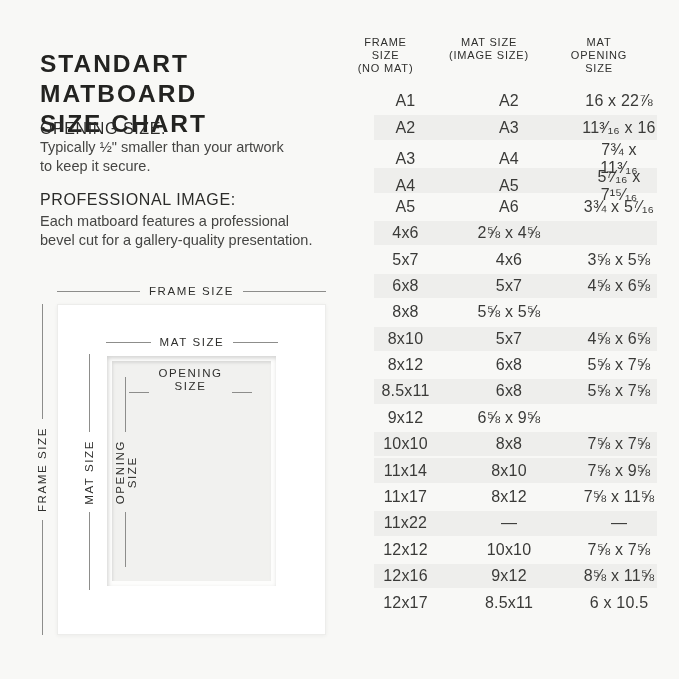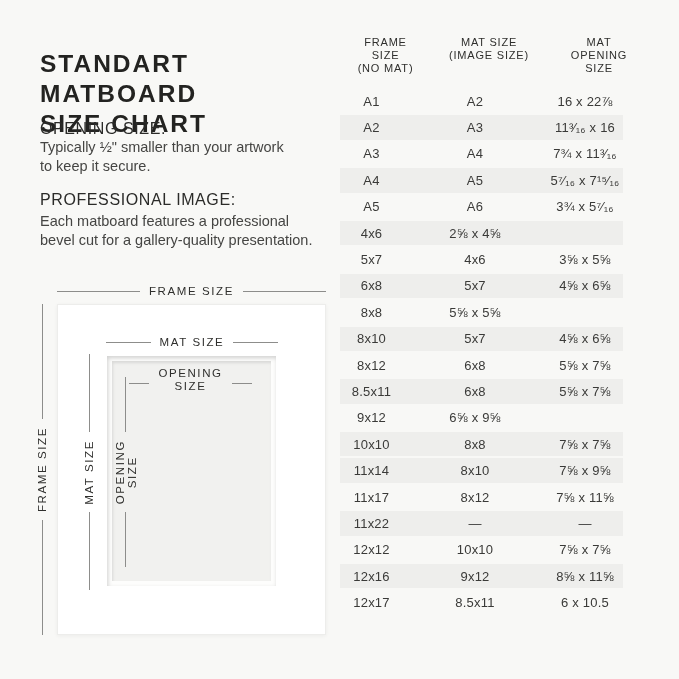--- a/index.html
+++ b/index.html
@@ -26,21 +26,21 @@
   }
   #sec1-h{top:120px}#sec1-b{top:138px}
   #sec2-h{top:191px}#sec2-b{top:212px}
 
   
   .hlabel{
     display:flex;align-items:center;gap:9px;
     font-size:11.5px;letter-spacing:1.6px;color:#2f2f2d;
   }
   .hlabel .line{flex:1;height:1px;background:#8d8d8b}
-  .hlabel.two-line{align-items:center}
+  .hlabel.two-line{align-items:flex-end}
   .hlabel.two-line .line{margin-top:6px}
   .hlabel .txt2{white-space:pre-line;text-align:center;line-height:13px}
 
   .vlabel{
     display:flex;flex-direction:column;align-items:center;
   }
   .vlabel .vline{flex:1;width:1px;background:#8d8d8b}
   .vtext{
     writing-mode:vertical-rl;transform:rotate(180deg);
     font-size:11.5px;letter-spacing:1.6px;color:#2f2f2d;
@@ -72,21 +72,21 @@
   #hlabel-opening{left:129px;top:367px;width:123px}
   #vlabel-opening{left:113px;top:377px;height:190px;width:25px}
 
   
   .tgrid{display:grid;grid-template-columns:63px 144px 76px;text-align:center}
   #table-head{
     left:354px;top:36px;width:283px;
     font-size:11px;letter-spacing:.8px;line-height:13px;
     color:#2f2f2d;white-space:pre-line;
   }
-  #table-body{left:340px;top:88px;width:283px;font-size:13px;color:#3a3a38}
+  #table-body{left:374px;top:88px;width:283px;font-size:16px;color:#3a3a38}
   .trow{
     display:grid;grid-template-columns:63px 144px 76px;
     height:26.4px;align-items:center;text-align:center;
     letter-spacing:.2px;box-sizing:border-box;
   }
   .trow.shaded{
     background:#eeeeec;background-clip:padding-box;
     border-top:1.5px solid transparent;border-bottom:1.5px solid transparent;
   }
 </style>

